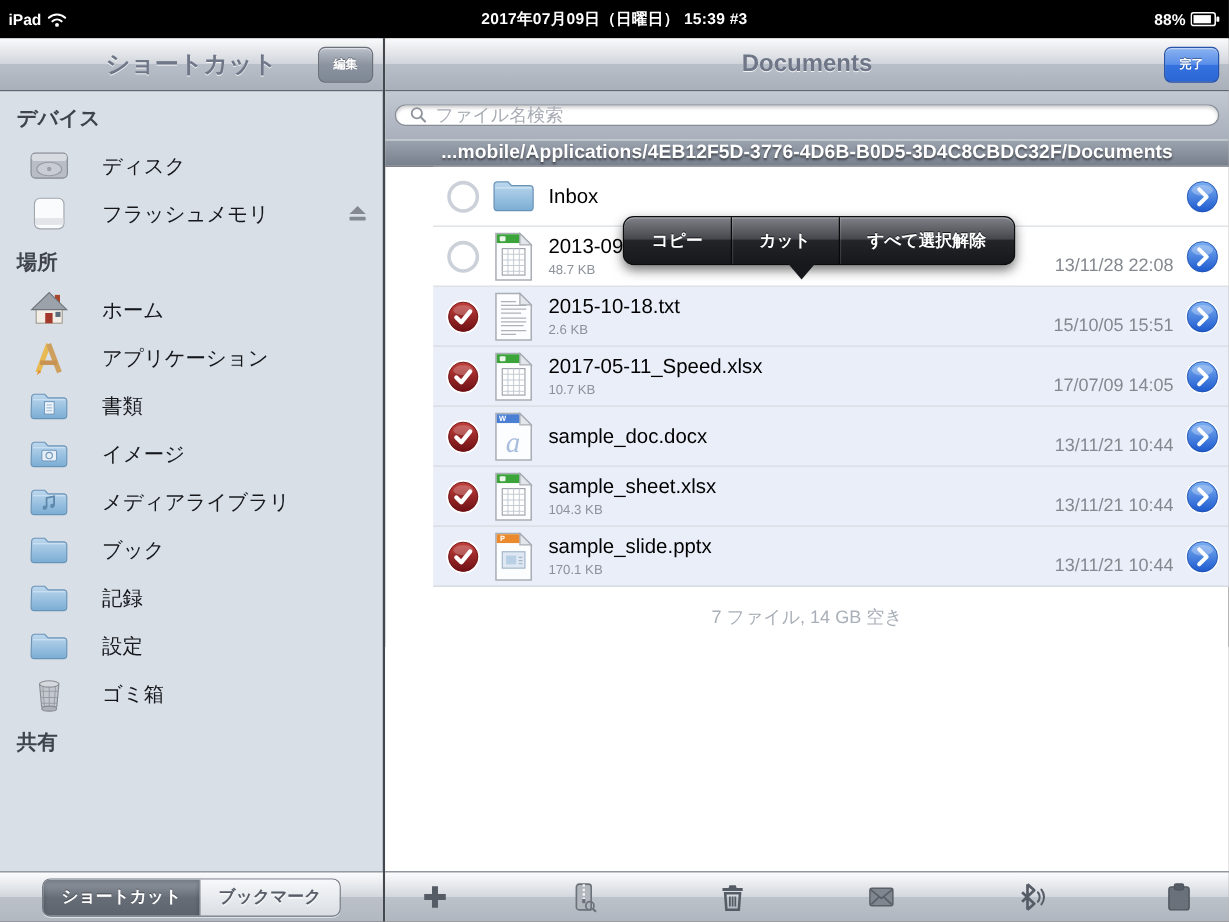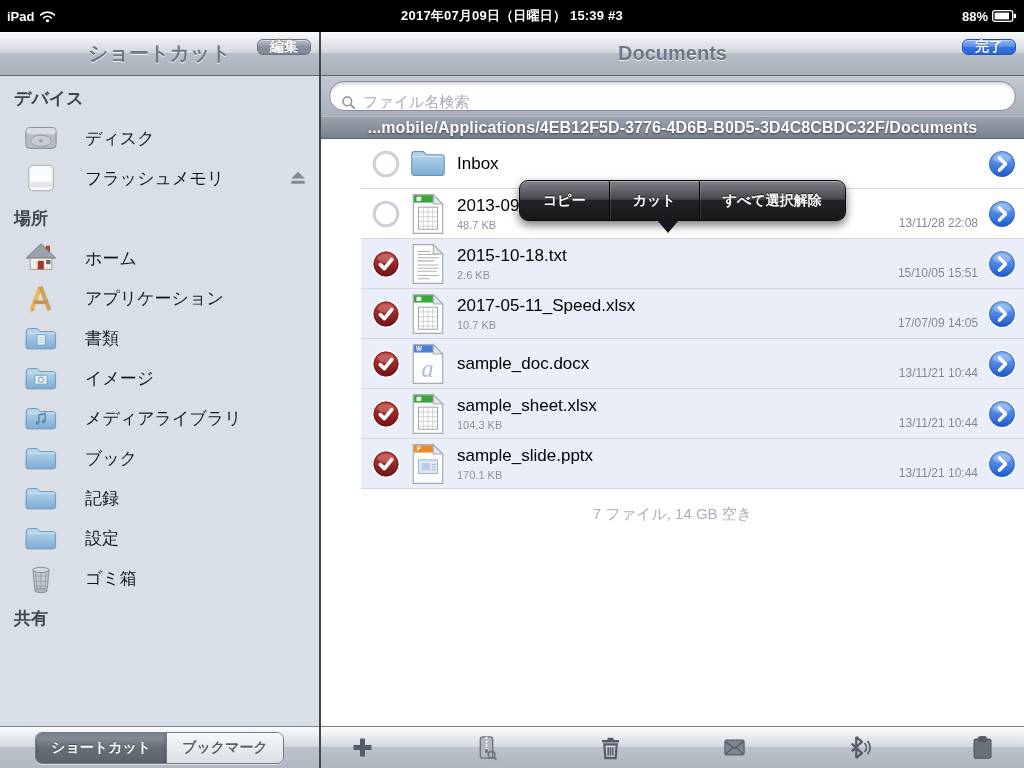--- a/index.html
+++ b/index.html
@@ -16,21 +16,21 @@
   .sb-wifi { width:17px; height:13px; }
   .sb-batt { width:25px; height:14px; }
 
   .body-row { flex:1; display:flex; min-height:0; }
 
   
   .panel-header { height:44px; flex:none; position:relative;
     background:linear-gradient(#f9fafb, #d2d6dc 49%, #b9bfc8 50%, #a9b0bb);
     border-bottom:1px solid #62676f; display:flex; align-items:center; justify-content:center; }
   .panel-title { font-size:20px; font-weight:bold; color:#6e7687; text-shadow:0 1px 0 rgba(255,255,255,.85); }
-  .hdr-btn { position:absolute; right:8px; top:7px; height:16px; padding:0 12px; font-size:14px;
+  .hdr-btn { position:absolute; right:8px; top:7px; height:30px; padding:0 12px; font-size:10px;
     font-weight:bold; color:#fff; border-radius:6px; display:flex; align-items:center;
     text-shadow:0 -1px 0 rgba(0,0,0,.35); cursor:default; }
   .hdr-btn.gray { background:linear-gradient(#b9c0ca, #8b93a0 50%, #7e8794); border:1px solid #6b707a;
     box-shadow:inset 0 1px 0 rgba(255,255,255,.5); }
   .hdr-btn.blue { background:linear-gradient(#8ab3f0, #5a8ee8 49%, #3473e0 50%, #2c66d6); border:1px solid #2853a8;
     box-shadow:inset 0 1px 0 rgba(255,255,255,.45); }
 
   
   .sidebar { width:321px; flex:none; display:flex; flex-direction:column;
     background:#d9dfe7; border-right:2px solid #43474e; }
@@ -49,43 +49,43 @@
   .segment { height:30px; display:flex; align-items:center; padding:0 15px; font-size:14px; font-weight:bold;
     background:linear-gradient(#f6f8fa,#dadee3); color:#565d67; text-shadow:0 1px 0 rgba(255,255,255,.6); }
   .segment + .segment { border-left:1px solid #757b85; }
   .segment.selected { background:linear-gradient(#959ca6,#666d77 50%,#5d646e); color:#fff;
     text-shadow:0 -1px 0 rgba(0,0,0,.4); box-shadow:inset 0 2px 4px rgba(0,0,0,.25); }
 
   
   .main { flex:1; display:flex; flex-direction:column; position:relative; background:#fff; min-width:0; }
   .search-area { height:40px; flex:none; background:linear-gradient(#c3c9d2,#a9b0bc);
     display:flex; align-items:center; padding:0 8px; }
-  .search-field { flex:1; height:30px; background:#fff; border:1px solid #878d97; border-radius:15px;
-    display:flex; align-items:flex-end; gap:7px; padding:0 11px; box-shadow:inset 0 2px 3px rgba(0,0,0,.18); }
+  .search-field { flex:1; height:18px; background:#fff; border:1px solid #878d97; border-radius:15px;
+    display:flex; align-items:flex-start; gap:7px; padding:0 11px; box-shadow:inset 0 2px 3px rgba(0,0,0,.18); }
   .search-field svg { width:15px; height:15px; flex:none; }
   .search-field input { flex:1; border:none; outline:none; font-size:15px; color:#333;
     font-family:"Liberation Sans","DejaVu Sans",sans-serif; background:transparent; }
   .search-field input::placeholder { color:#a7acb4; }
   .path-bar { height:23px; flex:none; background:linear-gradient(#9ba3af,#78808d);
     border-top:1px solid #b9bfc8; border-bottom:1px solid #5c636e;
     display:flex; align-items:center; justify-content:center;
     font-size:16px; font-weight:bold; color:#fff; text-shadow:0 1px 2px rgba(0,0,0,.55);
     white-space:nowrap; letter-spacing:.1px; }
 
   .file-list { flex:none;padding-left:40px; }
   .file-row { height:50px; position:relative; display:flex; align-items:center; padding-left:10px;
     background:#fff; border-bottom:1px solid #d3d7dc; }
   .file-row.checked { background:#e9eef9; }
   .row-check { width:30px; height:30px; flex:none; margin-right:9px; position:relative; }
   .row-check svg { position:absolute; inset:0; width:30px; height:30px; }
   .file-icon { width:36px; height:42px; flex:none; margin-right:11px; }
   .file-meta { flex:1; display:flex; flex-direction:column; justify-content:center; min-width:0; }
   .file-name { font-size:17px; color:#000; line-height:20px; }
   .file-size { font-size:11px; color:#8d929a; margin-top:3px; }
-  .file-date { position:absolute; right:46px; bottom:8px; font-size:12px; color:#84888f;margin-top:46px; }
+  .file-date { position:absolute; right:46px; bottom:8px; font-size:15px; color:#84888f;margin-top:46px; }
   .disclosure { position:absolute; right:7px; top:10px; width:30px; height:30px; }
 
   .summary { flex:none; padding-top:16px; height:50px; text-align:center; font-size:15px; color:#a9afb8; }
   .main-filler { flex:1; background:#fff; }
 
   .toolbar { height:42px; flex:none; border-top:1px solid #787d86;
     background:linear-gradient(#fbfcfd, #d4d8de 49%, #bcc2ca 50%, #b0b6bf);
     display:flex; align-items:center; justify-content:space-between; padding:0 24px; }
   .tool-btn { width:34px; height:34px; display:flex; align-items:center; justify-content:center; }
   .tool-btn svg { width:27px; height:27px; }

